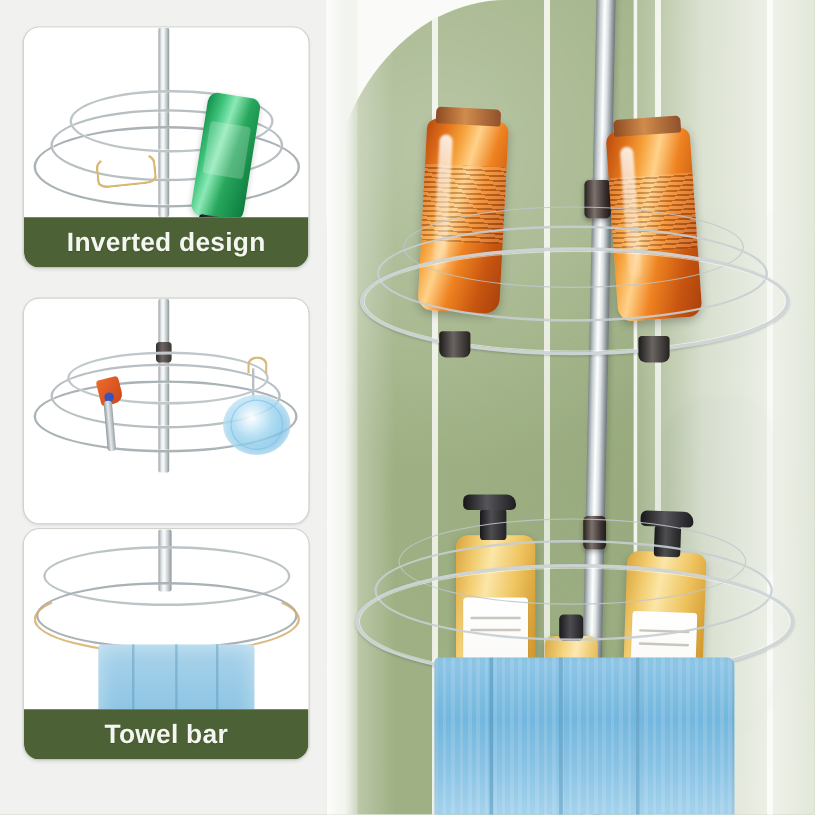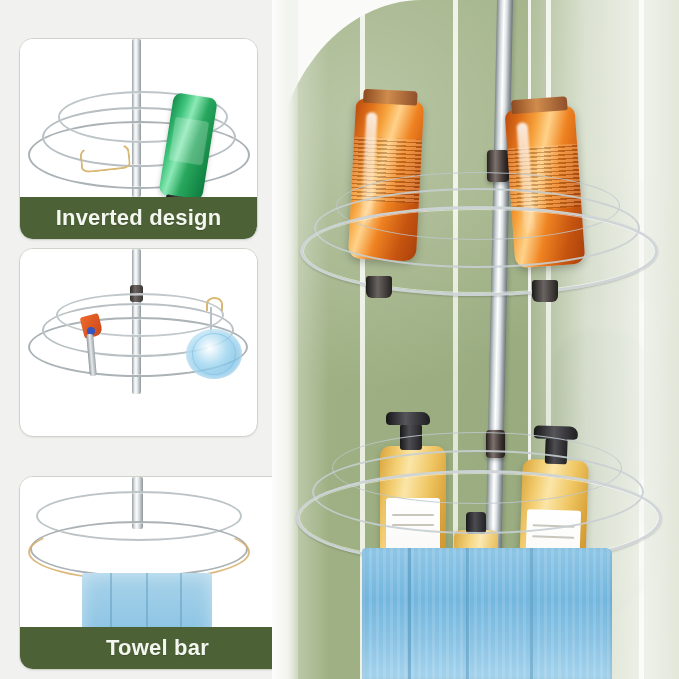--- a/index.html
+++ b/index.html
@@ -28,23 +28,23 @@
     background:#4d6137;
     display:flex;align-items:center;justify-content:center;
     border-bottom-left-radius:12px;border-bottom-right-radius:12px;
   }
   .label span{
     color:#f4f7ef;font-size:22px;font-weight:bold;letter-spacing:.2px;
     white-space:nowrap;
     text-shadow:0 1px 1px rgba(0,0,0,.18);
   }
 
-  #panel1{top:38px;height:200px;}
+  #panel1{top:22px;height:200px;}
   #panel2{top:248px;height:187px;}
-  #panel3{top:476px;height:192px;padding-left:38px;}
+  #panel3{top:440px;height:192px;}
 
   
   .pole{
     position:absolute;border-radius:2px;
     background:linear-gradient(90deg,#9aa0a2 0%,#e8ecee 28%,#fbfcfc 45%,#cdd3d6 70%,#8f9698 100%);
   }
   .collar{
     position:absolute;border-radius:3px;
     background:linear-gradient(90deg,#2e2c2b,#6d6663 40%,#3a3735 100%);
   }

